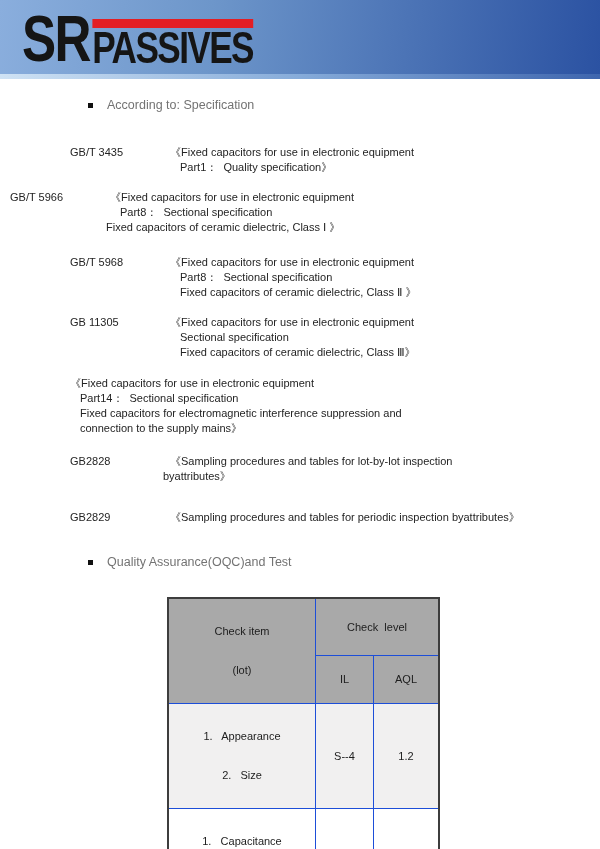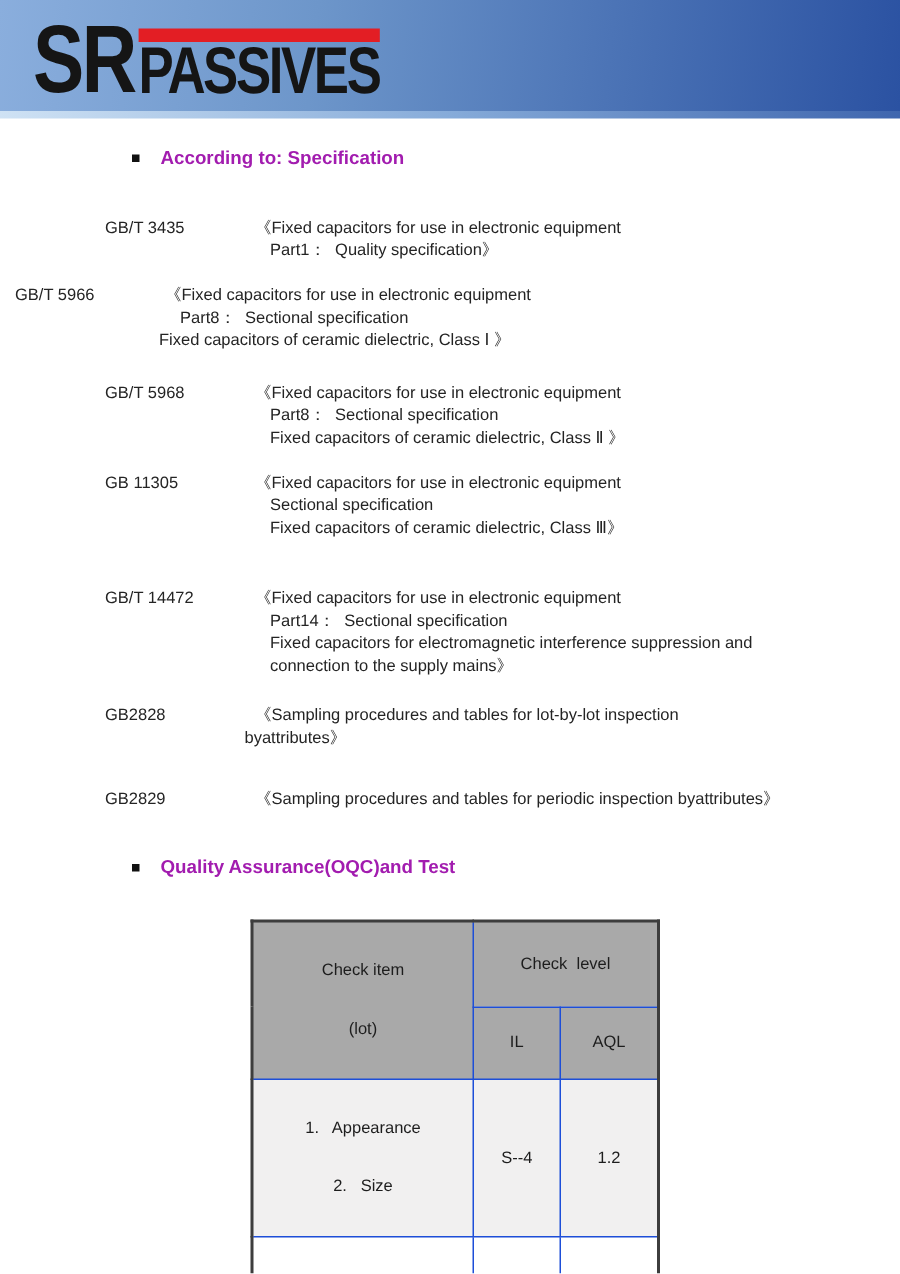--- a/index.html
+++ b/index.html
@@ -15,34 +15,34 @@
     position:absolute;left:22px;bottom:9px;display:flex;align-items:flex-end;
     transform:scaleX(0.8);transform-origin:left bottom;
     font-weight:bold;color:#151515;letter-spacing:-2px;line-height:1;
   }
   .logo-sr{font-size:64px;line-height:0.78;}
   .logo-right{display:flex;flex-direction:column;margin-left:3px;}
   .logo-redbar{height:9px;background:#e31e24;margin-bottom:3px;width:100%;}
   .logo-passives{font-size:44px;line-height:0.77;}
 
   
-  .heading{display:flex;align-items:center;margin-left:88px;font-weight:bold;font-size:12.5px;color:#a21caf;}
+  .heading{display:flex;align-items:center;margin-left:88px;font-weight:normal;font-size:12.5px;color:#737373;}
   .h1{margin-top:19px;}
   .bullet{width:5px;height:5px;background:#111;margin-right:14px;flex:none;}
 
   
   .stds{margin-top:33px;}
   .std{display:flex;font-size:11px;line-height:15px;padding-left:70px;color:#242424;}
   .std-code{width:100px;flex:none;}
   .std-desc{flex:1;}
   .ln{white-space:pre-wrap;}
   .ind{margin-left:10px;}
   .ind-n4{margin-left:-4px;}
   .ind-n7{margin-left:-7px;}
-  .mb15{margin-bottom:15px;}.mb16{margin-bottom:32px;}.mb18{margin-bottom:18px;}
+  .mb15{margin-bottom:15px;}.mb16{margin-bottom:16px;}.mb18{margin-bottom:18px;}
   .mb20{margin-bottom:20px;padding-left:10px;}.mb26{margin-bottom:26px;}.mb30{margin-bottom:30px;}
 
   
   .oqc{border-collapse:collapse;margin:28px 0 0 167px;font-size:11px;color:#1d1d1d;border:2px solid #3d3d3d;}
   .oqc th,.oqc td{border:1px solid #1d4ed8;text-align:center;vertical-align:middle;white-space:pre-wrap;padding:1px 2px;font-weight:normal;}
   .oqc th{background:#a9a9a9;}
   .c1{width:142px;}
   .c2{width:53px;}
   .c3{width:60px;}
   .hrow1 th{height:18px;}
@@ -103,21 +103,20 @@
     <div class="std mb16">
       <div class="std-code">GB 11305</div>
       <div class="std-desc">
         <div class="ln">《Fixed capacitors for use in electronic equipment</div>
         <div class="ln ind">Sectional specification</div>
         <div class="ln ind">Fixed capacitors of ceramic dielectric, Class Ⅲ》</div>
       </div>
     </div>
 
     <div class="std mb18">
-      <div class="std-code">GB/T 14472</div>
       <div class="std-desc">
         <div class="ln">《Fixed capacitors for use in electronic equipment</div>
         <div class="ln ind">Part14：  Sectional specification</div>
         <div class="ln ind">Fixed capacitors for electromagnetic interference suppression and</div>
         <div class="ln ind">connection to the supply mains》</div>
       </div>
     </div>
 
     <div class="std mb26">
       <div class="std-code">GB2828</div>

